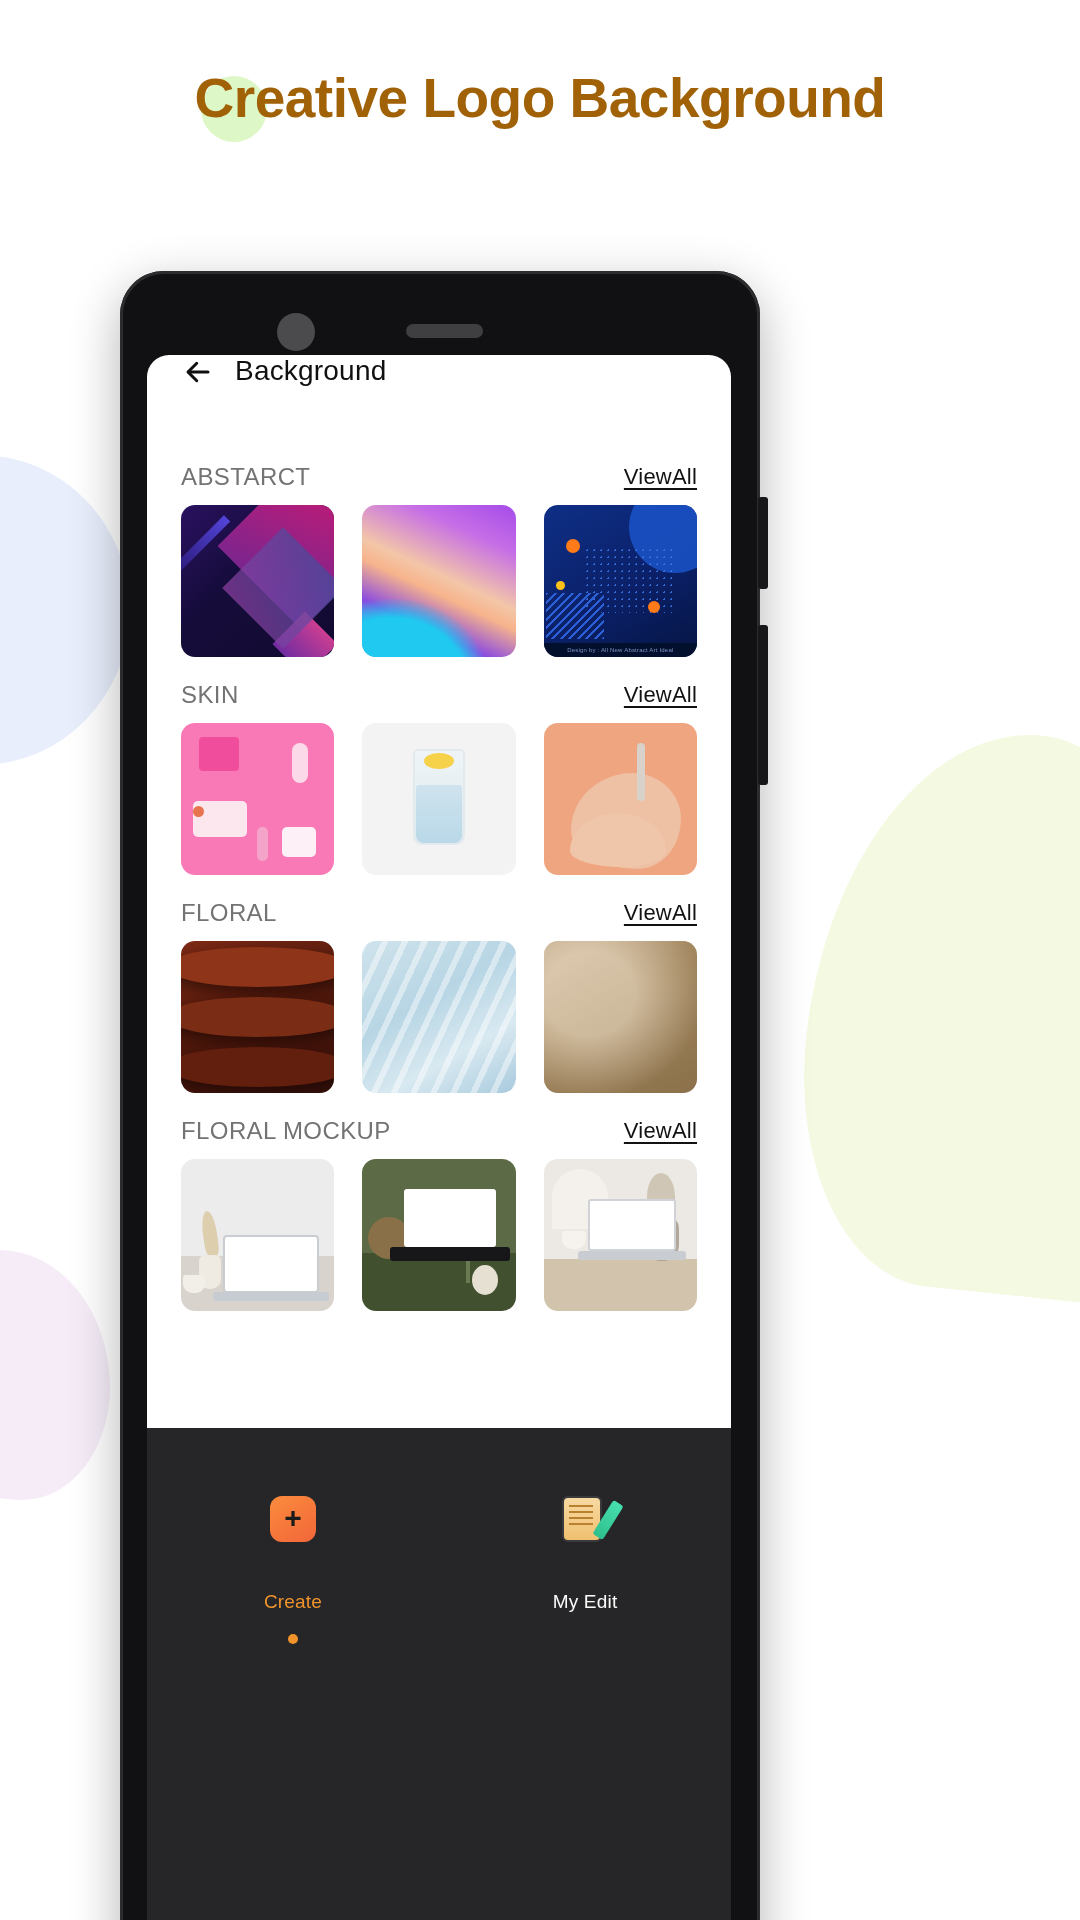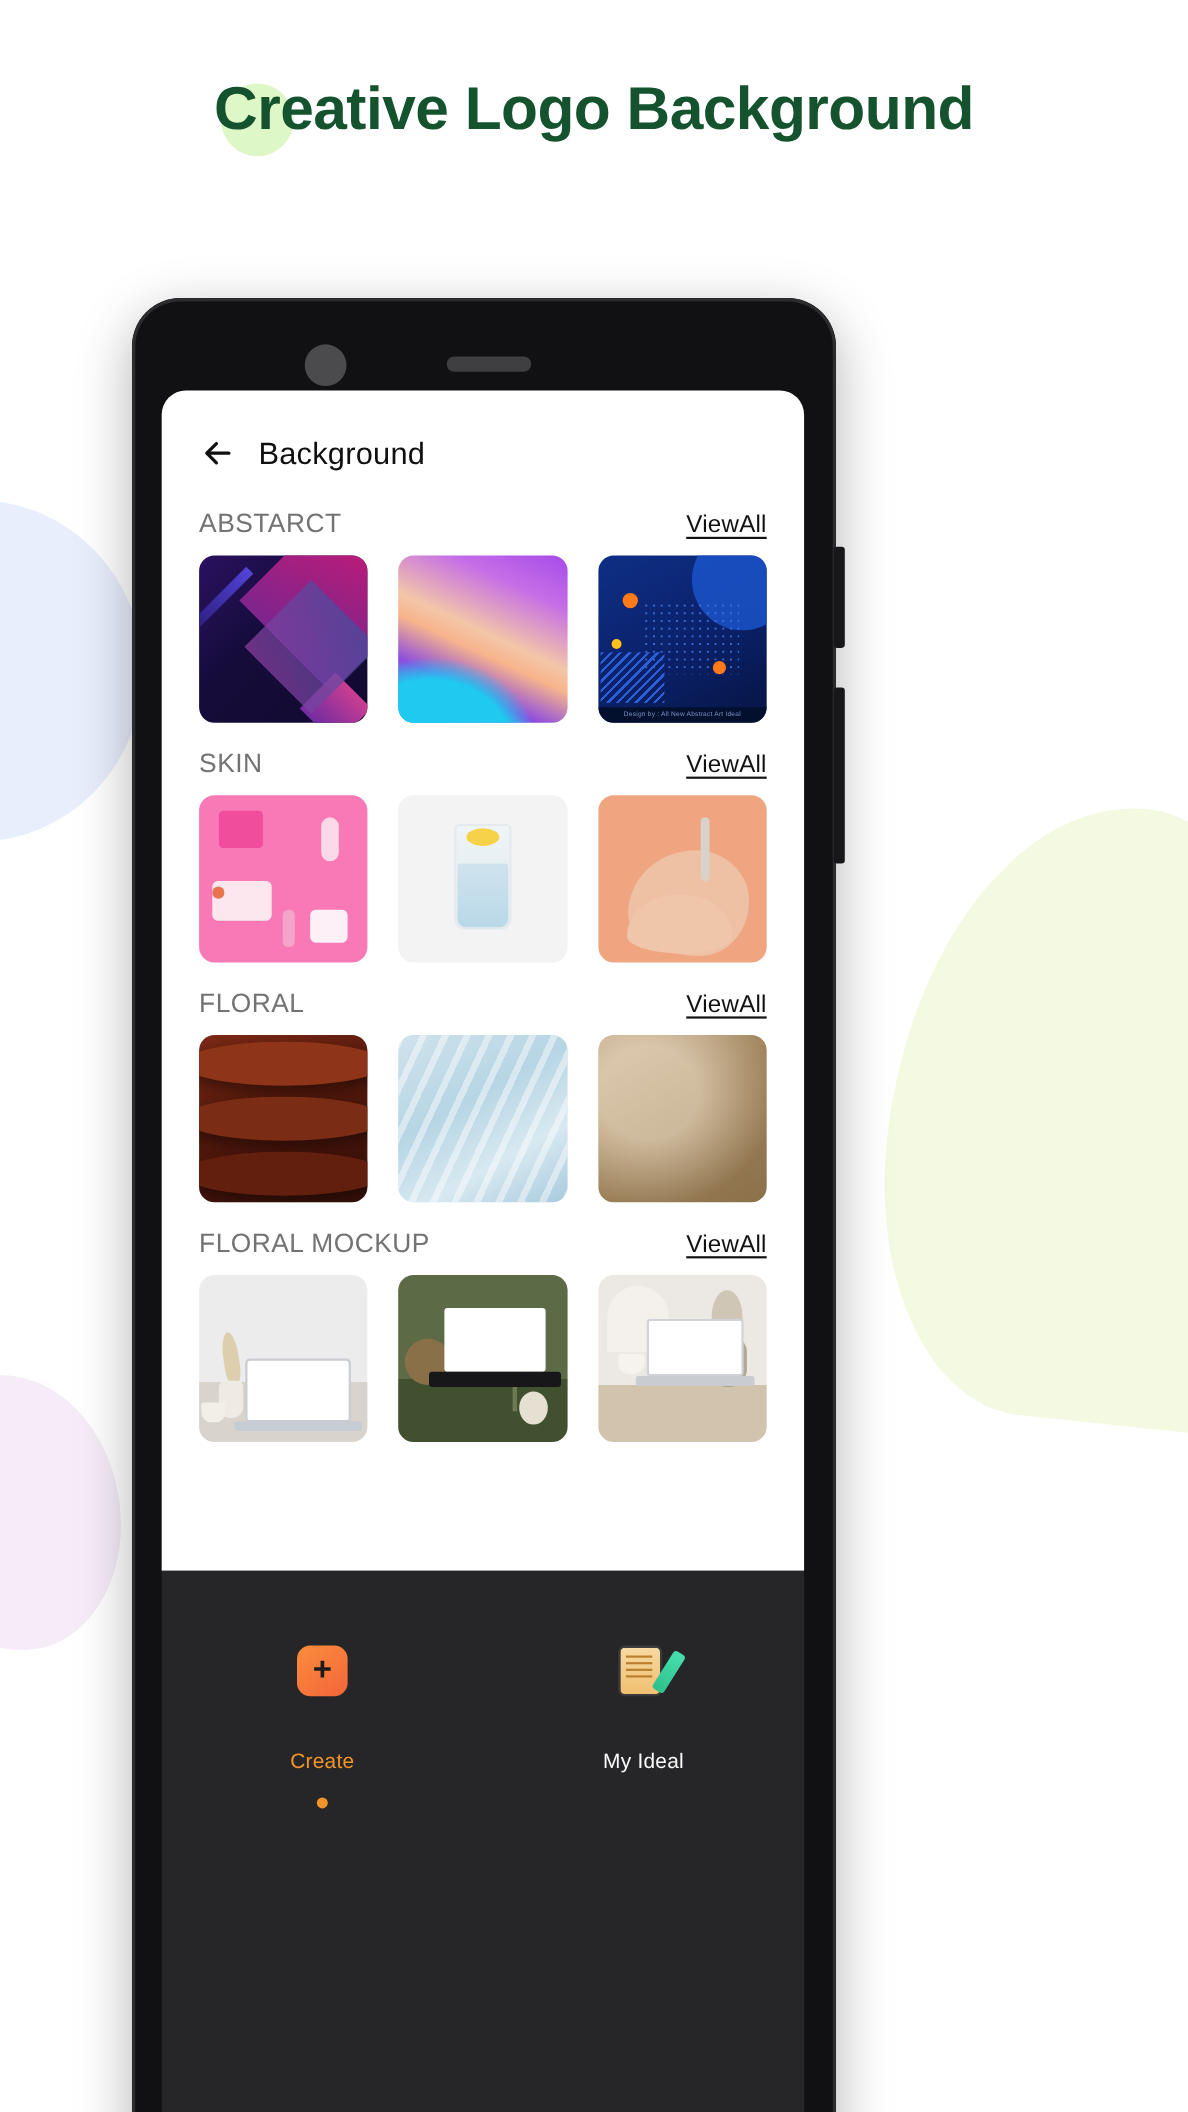--- a/index.html
+++ b/index.html
@@ -36,21 +36,21 @@
   .headline {
     position:relative; z-index:3;
     padding-top:62px;
     text-align:center;
   }
   .headline h1 {
     font-size:55px;
     line-height:1.32;
     font-weight:700;
     letter-spacing:-0.5px;
-    color:#14532d;
+    color:#a16207;
     display:inline-block;
     position:relative;
   }
   .title-dot {
     position:absolute;
     left:6px; top:14px;
     width:66px; height:66px;
     border-radius:50%;
     background:#ddf7c6;
     z-index:-1;
@@ -94,22 +94,22 @@
   .screen {
     position:absolute;
     left:27px; top:84px;
     width:584px; height:1073px;
     background:#fff;
     border-radius:22px 22px 0 0;
     overflow:hidden;
   }
 
   .appbar {
-    display:flex; align-items:flex-end;
-    height:90px; padding:16px 34px;
+    display:flex; align-items:flex-start;
+    height:90px; padding:0 34px;
   }
   .back-arrow {
     width:34px; height:34px;
     display:flex; align-items:center; justify-content:center;
     flex:0 0 auto;
   }
   .back-arrow svg { width:30px; height:30px; display:block; }
   .appbar-title {
     font-size:28px; font-weight:400; color:#101010;
     margin-left:20px; letter-spacing:.2px;
@@ -462,19 +462,19 @@
           </div>
       </div>
       <div class="nav-label">Create</div>
       <div class="active-dot"></div>
     </div>
 
     <div class="nav-item">
       <div class="nav-icon">
         <div class="ic-edit"></div>
       </div>
-      <div class="nav-label">My Ideal</div>
+      <div class="nav-label">My Edit</div>
     </div>
 
 
 
   </div>
 </div>
 
 </body></html>

